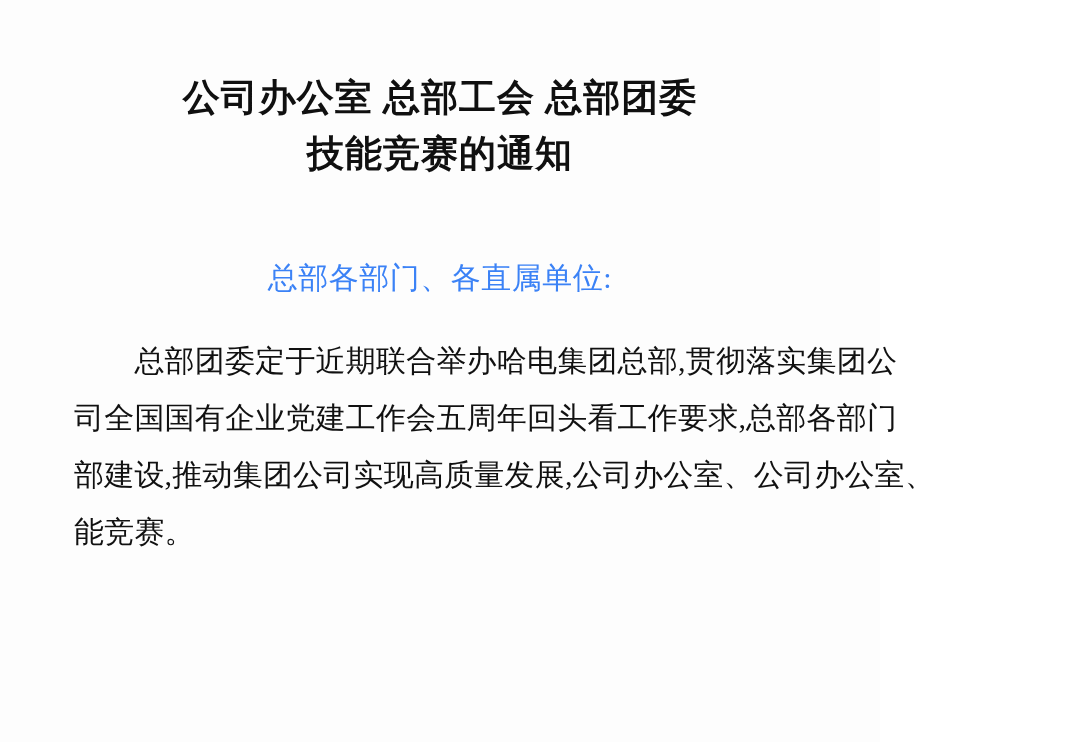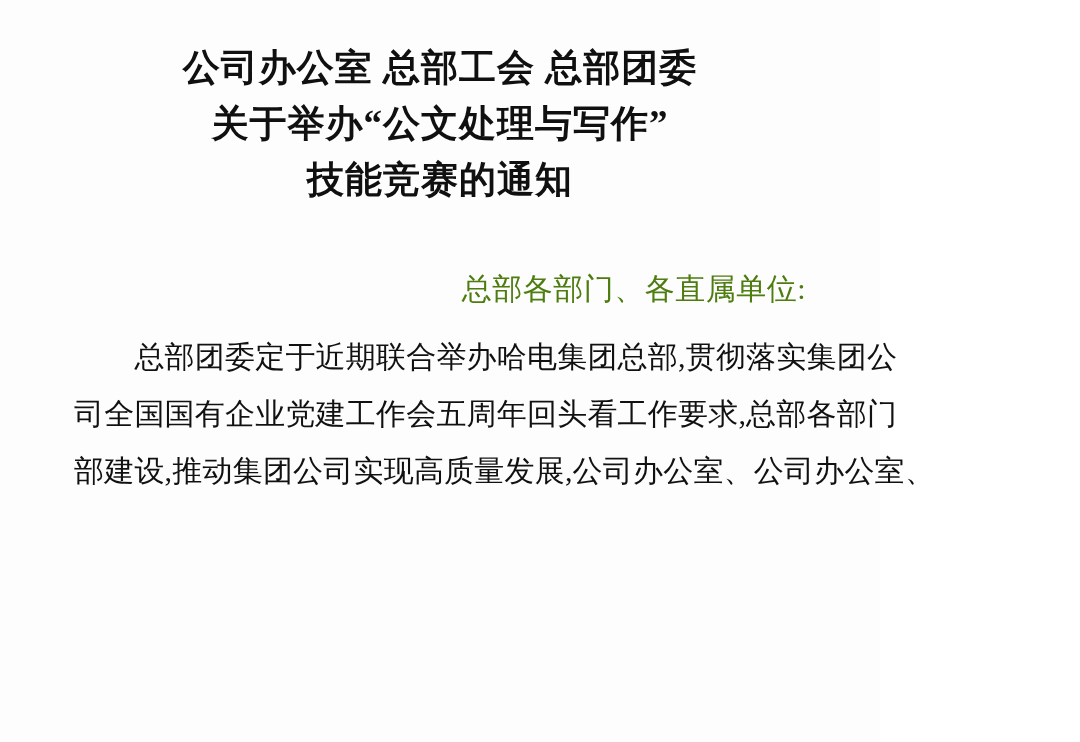--- a/index.html
+++ b/index.html
@@ -13,21 +13,21 @@
     font-family: "Liberation Serif", "DejaVu Serif", serif;
     color: #171717;
     overflow: hidden;
   }
   .page {
     position: relative;
     width: 880px;
     height: 742px;
     background: #fdfdfd;
     box-sizing: border-box;
-    padding: 40px 74px 0 74px;
+    padding: 70px 74px 0 74px;
   }
   .doc-title {
     text-align: center;
     font-weight: bold;
     font-size: 37px;
     line-height: 56px;
     letter-spacing: 1px;
     color: #101010;
     margin: 0 auto;
     width: 100%;
@@ -36,24 +36,24 @@
     display: block;
     white-space: pre;
   }
   .title-gap {
     height: 56px;
   }
   .addressee {
     font-size: 30px;
     line-height: 50px;
     letter-spacing: 0.5px;
-    color: #4d7c0f;
-    margin: 0;
+    color: #3b82f6;
+    margin: 15px;
     padding: 0;
-    text-align: right;
+    text-align: center;
   }
   .body-para {
     font-size: 30px;
     line-height: 57px;
     letter-spacing: 0.2px;
     color: #111111;
     margin: 0;
     text-align: justify;
     text-justify: inter-character;
     text-indent: 0;
@@ -64,29 +64,29 @@
   }
   .spacer-sm { height: 14px; }
 </style>
 </head>
 <body>
 
 <div class="page">
 
   <div class="doc-title">
     <span class="tline">公司办公室 总部工会 总部团委</span>
-    <span class="tline">关于举办“公文处理与写作”</span>
     <span class="tline">技能竞赛的通知</span>
   </div>
 
   <div class="title-gap"></div>
 
   <p class="addressee">总部各部门、各直属单位:</p>
 
   <div class="spacer-sm"></div>
 
   <div class="body-para">
     <span class="pline">　　总部团委定于近期联合举办哈电集团总部,贯彻落实集团公</span>
     <span class="pline">司全国国有企业党建工作会五周年回头看工作要求,总部各部门</span>
     <span class="pline">部建设,推动集团公司实现高质量发展,公司办公室、公司办公室、</span>
+    <span class="pline">能竞赛。</span>
   </div>
 
 </div>
 
 </body></html>

